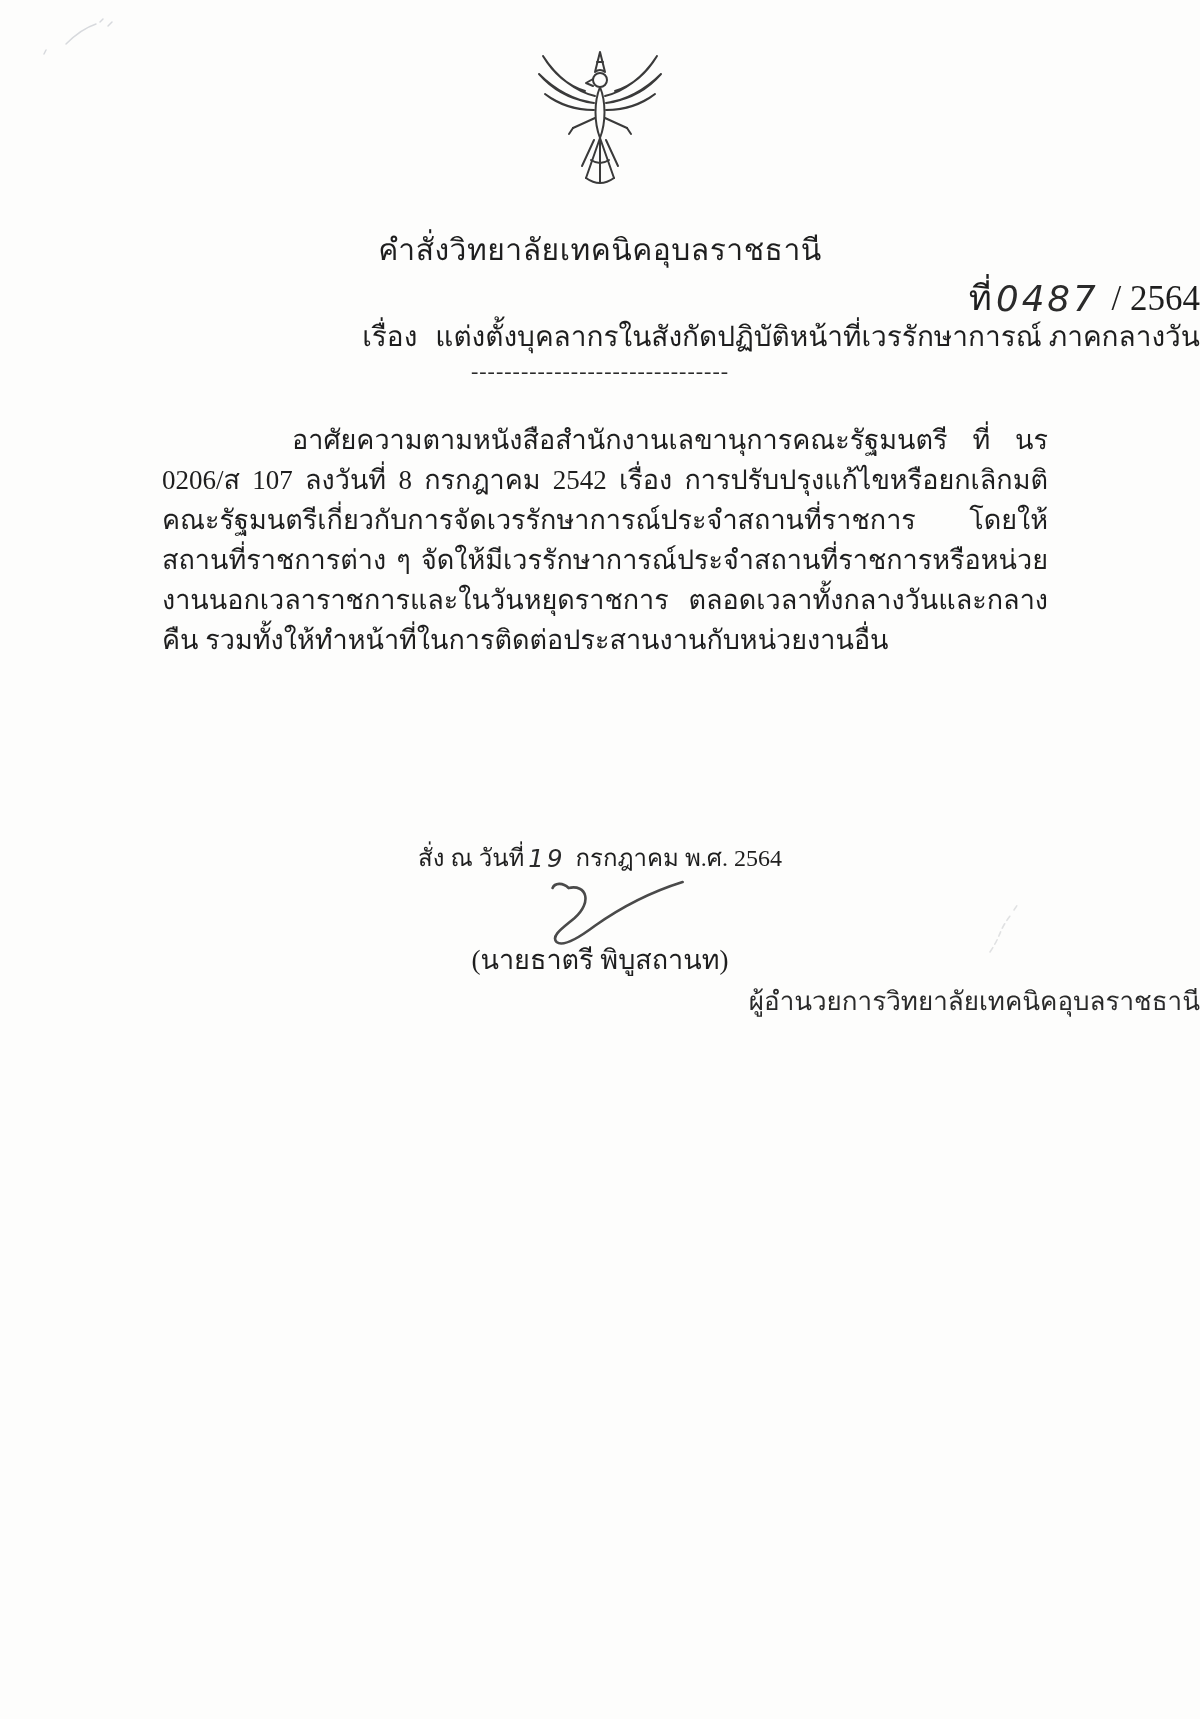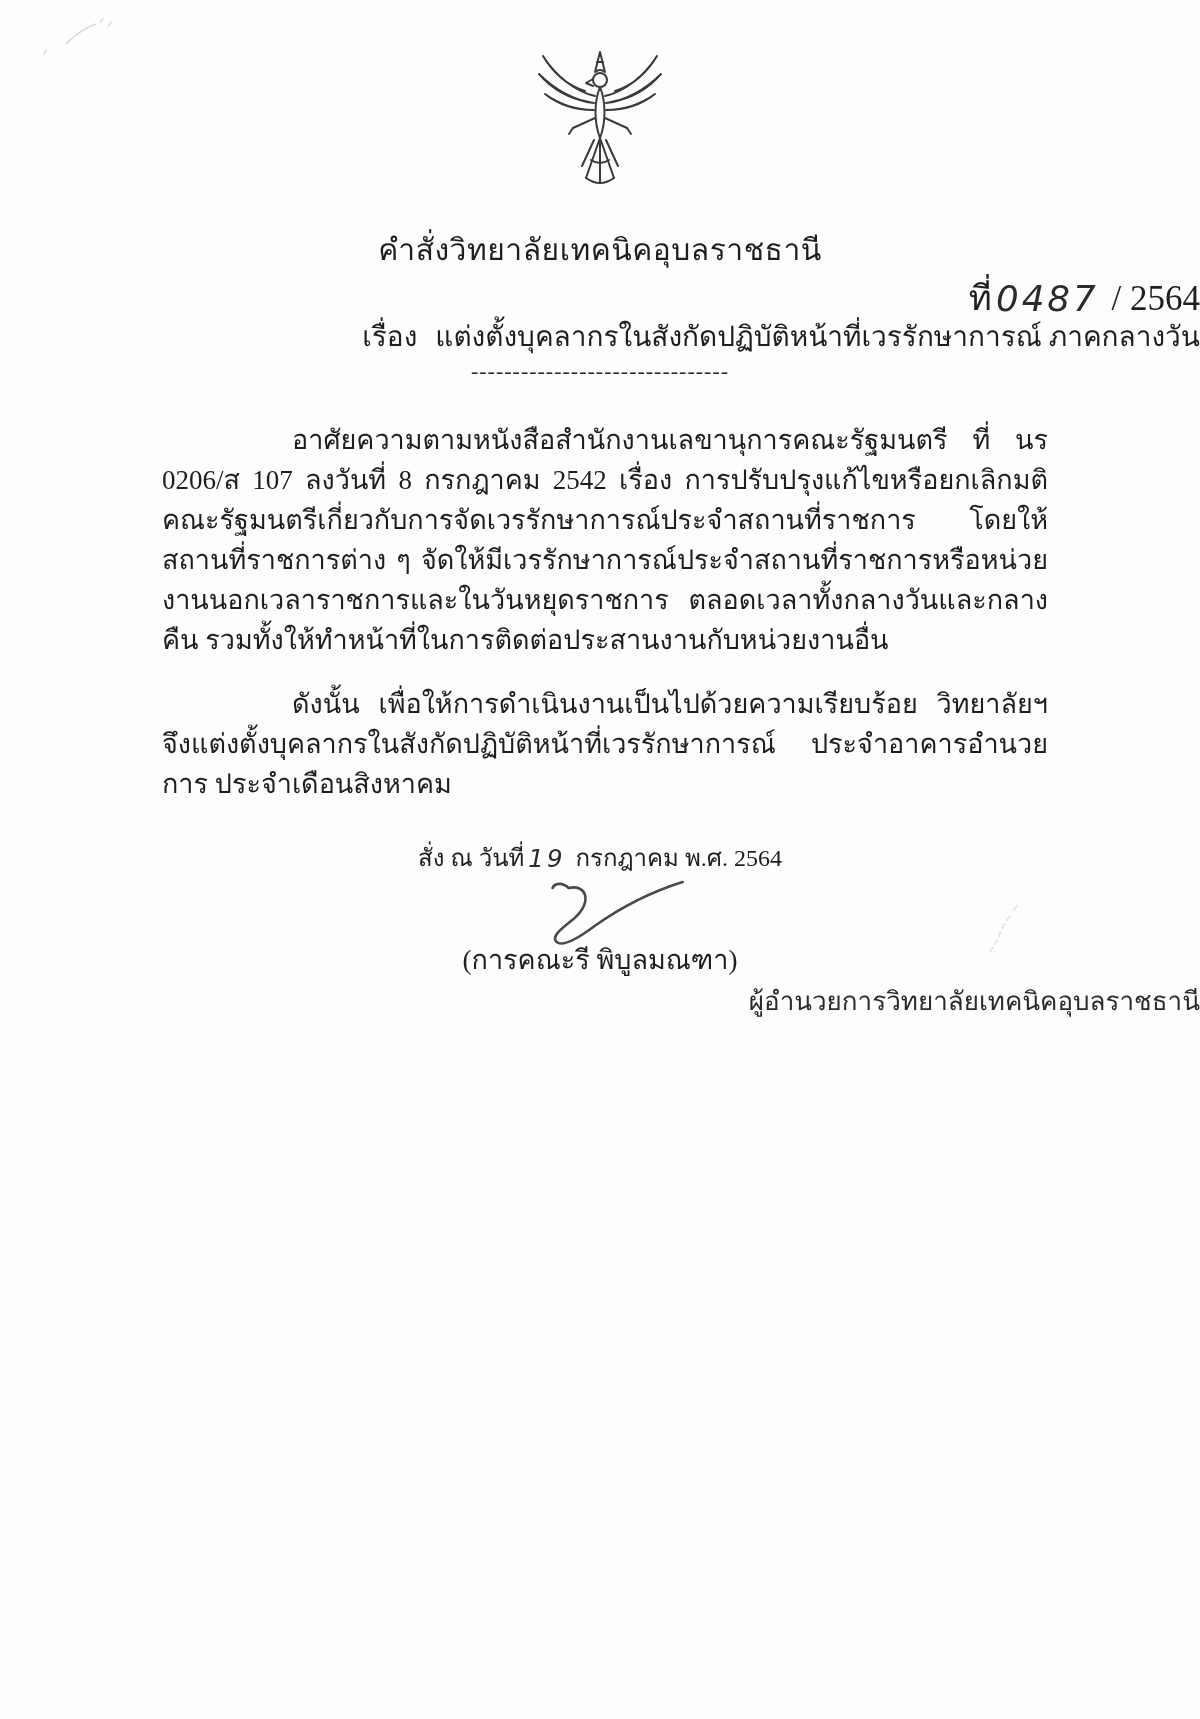--- a/index.html
+++ b/index.html
@@ -127,31 +127,30 @@
   </div>
 
   <div class="doc-subject">
     <span class="subject-label">เรื่อง</span><span>แต่งตั้งบุคลากรในสังกัดปฏิบัติหน้าที่เวรรักษาการณ์ ภาคกลางวัน</span>
   </div>
 
   <div class="divider">-------------------------------</div>
 
   <div class="body-text">
     <p class="gap-after">อาศัยความตามหนังสือสำนักงานเลขานุการคณะรัฐมนตรี ที่ นร 0206/ส 107 ลงวันที่ 8 กรกฎาคม  2542 เรื่อง การปรับปรุงแก้ไขหรือยกเลิกมติคณะรัฐมนตรีเกี่ยวกับการจัดเวรรักษาการณ์ประจำสถานที่ราชการ โดยให้สถานที่ราชการต่าง ๆ จัดให้มีเวรรักษาการณ์ประจำสถานที่ราชการหรือหน่วยงานนอกเวลาราชการและในวันหยุดราชการ ตลอดเวลาทั้งกลางวันและกลางคืน รวมทั้งให้ทำหน้าที่ในการติดต่อประสานงานกับหน่วยงานอื่น</p>
-    <p>ดังนั้น เพื่อให้การดำเนินงานเป็นไปด้วยความเรียบร้อย วิทยาลัยฯ จึงแต่งตั้งบุคลากรในสังกัดปฏิบัติหน้าที่เวรรักษาการณ์ ประจำอาคารอำนวยการ ประจำเดือนสิงหาคม</p>
   </div>
 
   <div class="order-line">
     <span>สั่ง ณ วันที่</span><span class="handwriting">19</span> <span>กรกฎาคม พ.ศ.  2564</span>
   </div>
 
   <svg class="stray-mark" width="70" height="70" viewBox="0 0 70 70">
     <path d="M10,60 C22,42 18,40 30,24 M34,18 l4,-6" stroke="#c4c6c9" stroke-width="1.6" fill="none" stroke-linecap="round" stroke-dasharray="5 4"></path>
   </svg>
 
   <svg class="signature" width="190" height="70" viewBox="0 0 190 70">
     <path d="M56,12 C50,6 42,7 40,12 M56,12 C74,8 80,26 62,42 C50,52 38,60 44,66 C50,71 66,62 82,50 C106,33 138,16 170,6" stroke="#4a4a4a" stroke-width="2.6" fill="none" stroke-linecap="round"></path>
   </svg>
 
-  <div class="signer-name">(การคณะรี  พิบูลมณฑา)</div>
+  <div class="signer-name">(นายธาตรี  พิบูสถานท)</div>
   <div class="signer-title">ผู้อำนวยการวิทยาลัยเทคนิคอุบลราชธานี</div>
 
 </div>
 
 </body></html>

